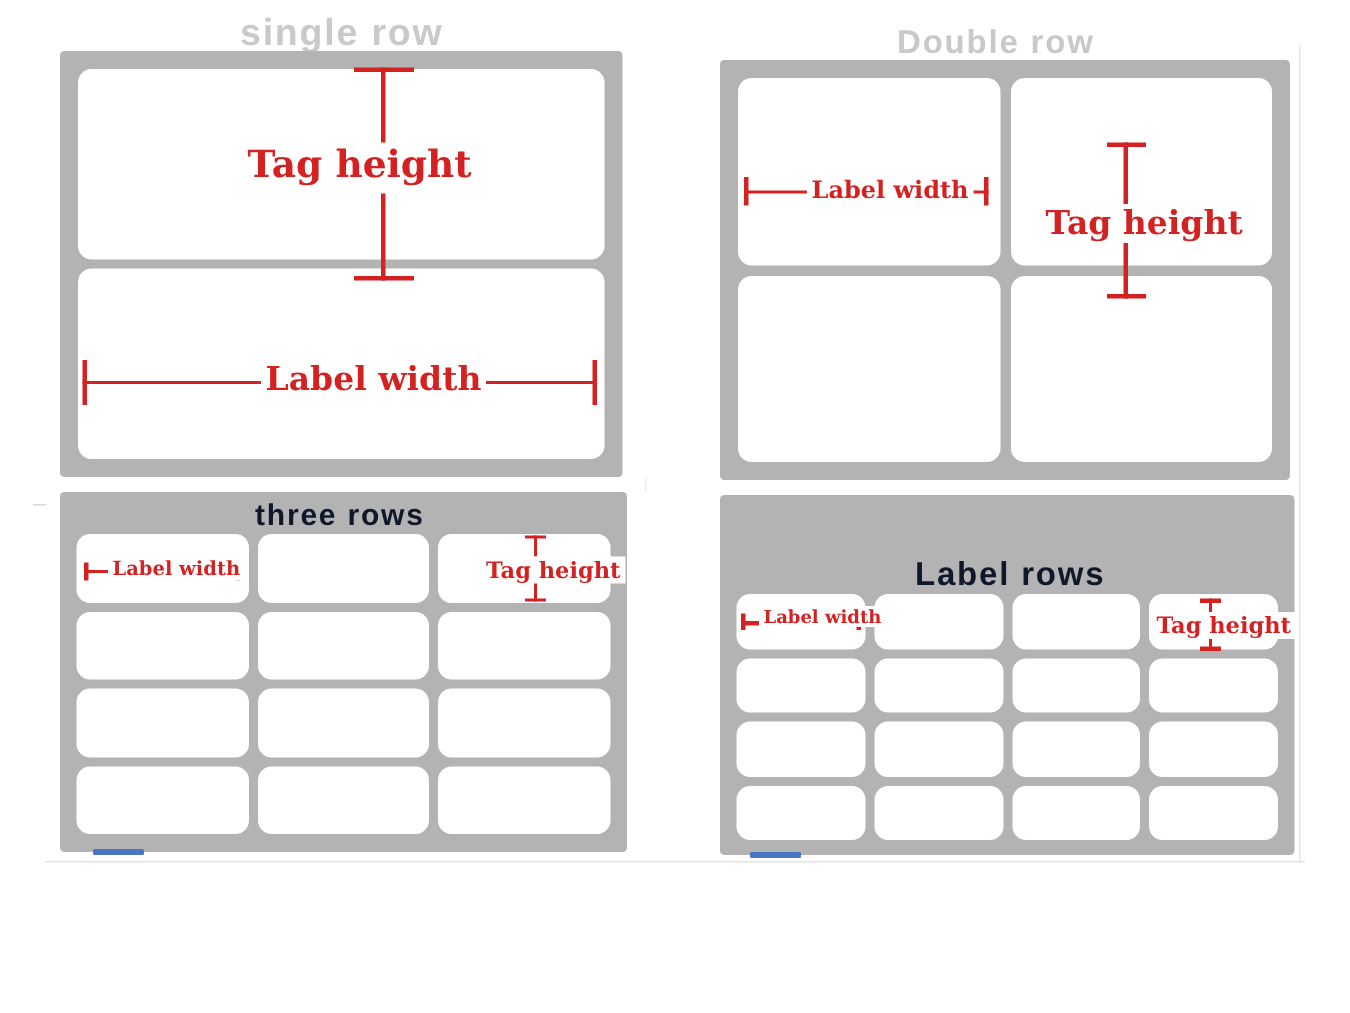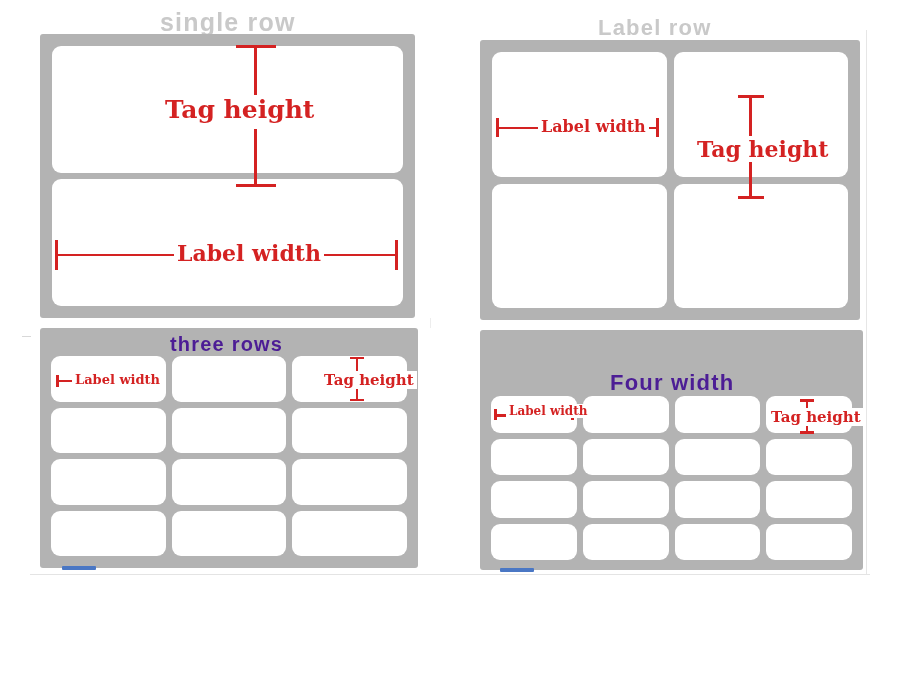--- a/index.html
+++ b/index.html
@@ -83,21 +83,21 @@
     font-weight: bold;
     letter-spacing: 1.2px;
     white-space: nowrap;
     user-select: none;
   }
   .title-outside {
     color: #c9c9c9;
     text-shadow: 0 1px 0 #ffffff;
   }
   .title-inside {
-    color: #4c1d95;
+    color: #0f172a;
   }
 
   
   .annot {
     position: absolute;
     color: #d42222;
     font-family: "DejaVu Serif", "Liberation Serif", serif;
     font-weight: bold;
     white-space: nowrap;
     z-index: 6;
@@ -161,21 +161,21 @@
     <div class="cap-h" style="left:196px; top:150px; width:40px; height:3px;"></div>
     <div class="annot annot-chip" style="left:122px; top:61px; font-size:25px;">Tag height</div>
 
     <div class="cap-v" style="left:15px; top:206px; width:3px; height:30px;"></div>
     <div class="hline" style="left:15px; top:220px; width:125px; height:2px;"></div>
     <div class="hline" style="left:240px; top:220px; width:117px; height:2px;"></div>
     <div class="cap-v" style="left:355px; top:206px; width:3px; height:30px;"></div>
     <div class="annot annot-chip" style="left:134px; top:206px; font-size:22px;">Label width</div>
   </div>
 
-  <div class="panel-title title-outside" style="left:598px; top:15px; font-size:22px;">Label row</div>
+  <div class="panel-title title-outside" style="left:598px; top:15px; font-size:22px;">Double row</div>
 
   <div class="panel" style="left:480px; top:40px; width:380px; height:280px;">
     <div class="panel-grid" style="left:12px; top:12px; width:356px; height:256px;
                 grid-template-columns: 1fr 1fr;
                 grid-template-rows: 1fr 1fr;
                 gap: 7px;">
       <div class="cell"></div>
       <div class="cell"></div>
       <div class="cell"></div>
       <div class="cell"></div>
@@ -224,21 +224,21 @@
     <div class="cap-h" style="left:310px; top:29px; width:14px; height:2px;"></div>
     <div class="vline" style="left:316px; top:29px; width:2px; height:14px;"></div>
     <div class="vline" style="left:316px; top:60px; width:2px; height:13px;"></div>
     <div class="cap-h" style="left:310px; top:71px; width:14px; height:2px;"></div>
     <div class="annot annot-chip" style="left:281px; top:43px; font-size:15px;">Tag height</div>
 
     <div class="blue-nub" style="left:22px; top:238px; width:34px;"></div>
   </div>
 
   <div class="panel" style="left:480px; top:330px; width:383px; height:240px;">
-    <div class="panel-title title-inside" style="left:130px; top:40px; font-size:22px;">Four width</div>
+    <div class="panel-title title-inside" style="left:130px; top:40px; font-size:22px;">Label rows</div>
 
     <div class="panel-grid" style="left:11px; top:66px; width:361px; height:164px;
                 grid-template-columns: repeat(4, 1fr);
                 grid-template-rows: repeat(4, 1fr);
                 gap: 6px;">
       <div class="cell"></div>
       <div class="cell"></div>
       <div class="cell"></div>
       <div class="cell"></div>
       <div class="cell"></div>

